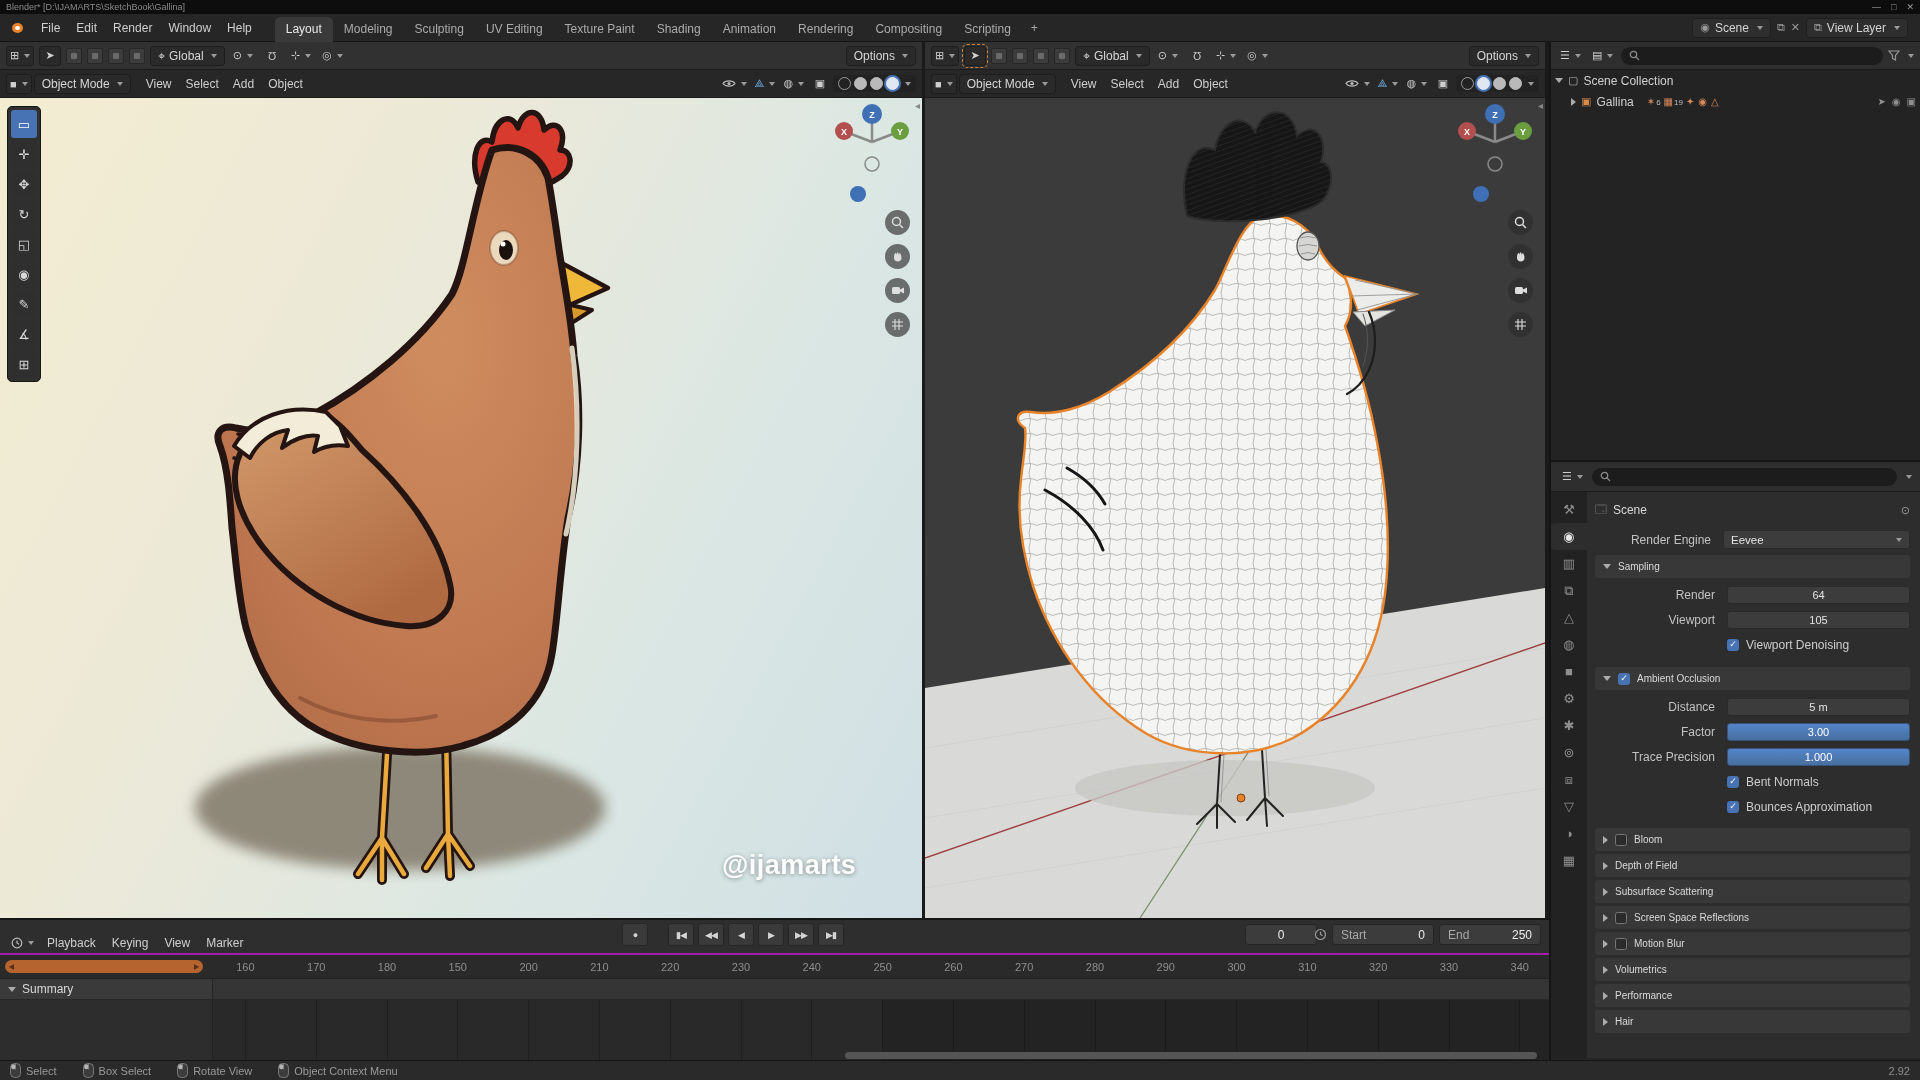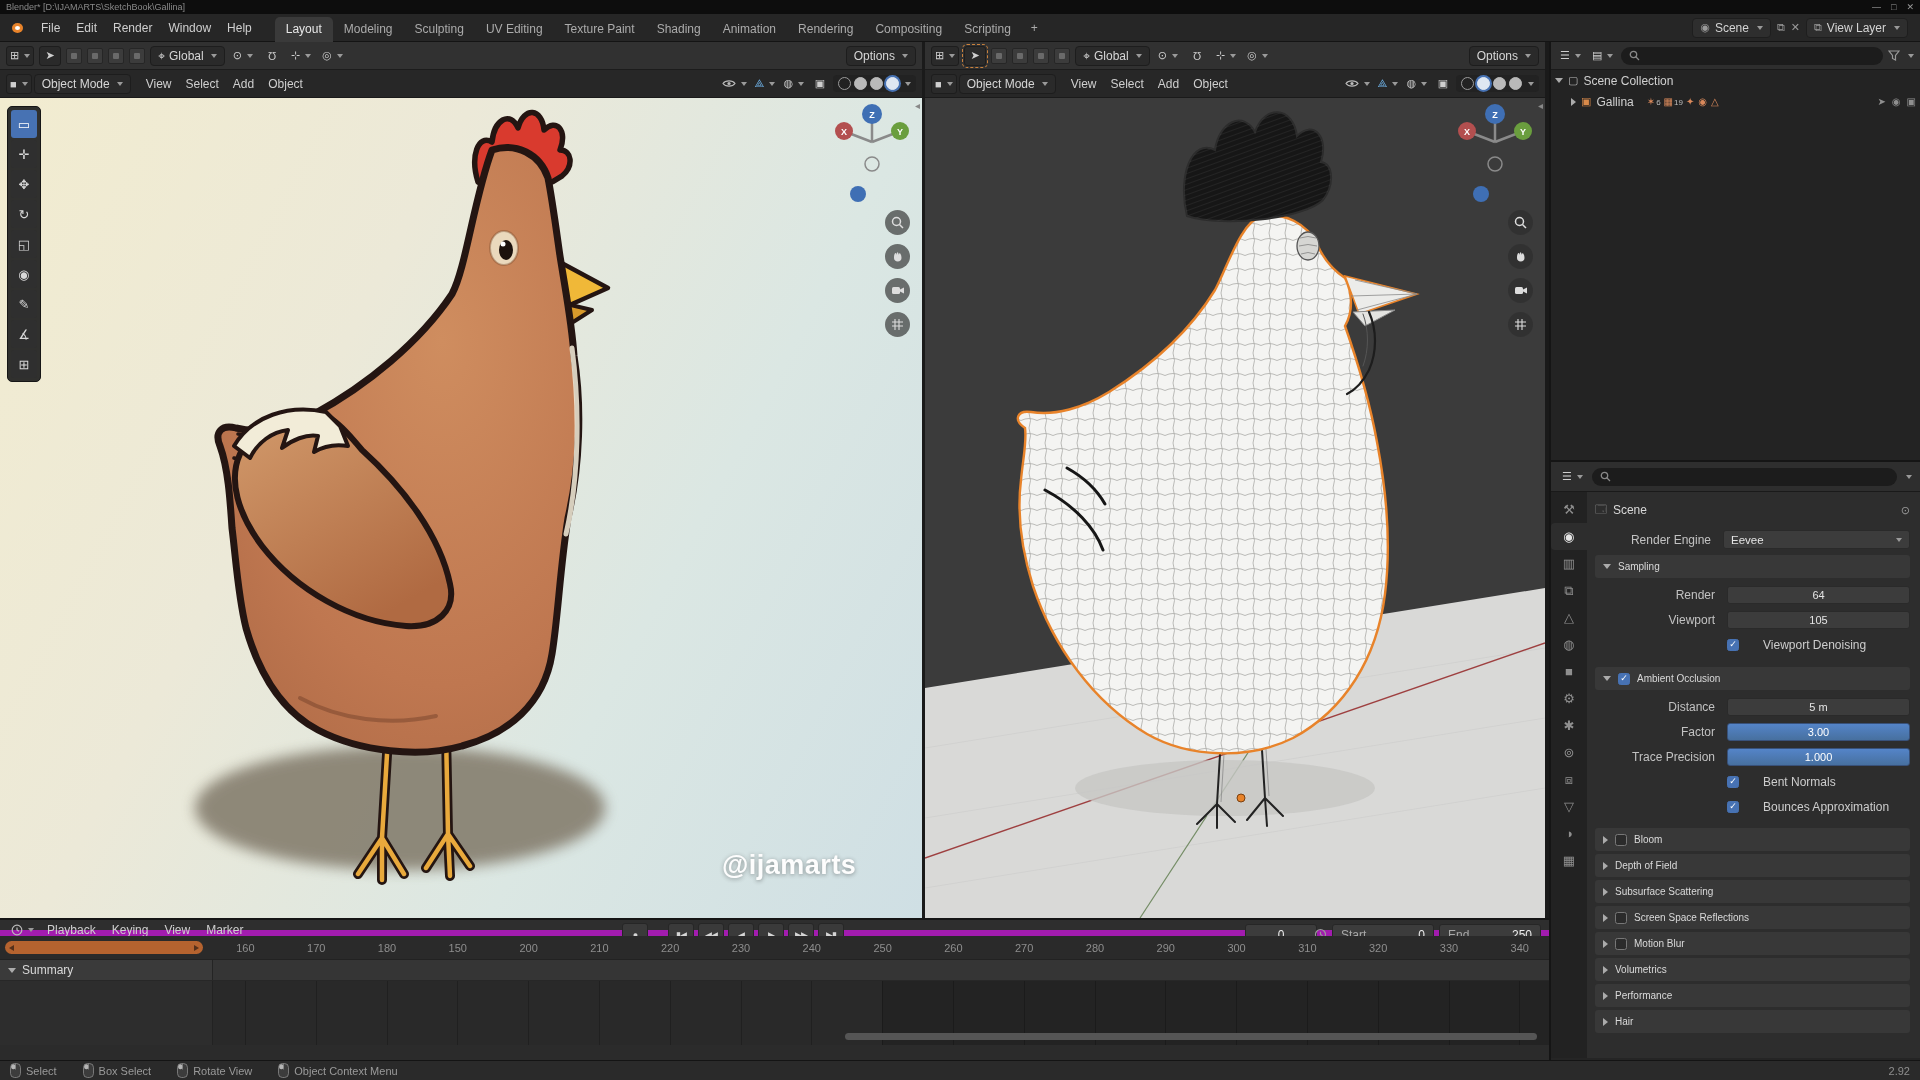--- a/index.html
+++ b/index.html
@@ -86,29 +86,29 @@
   .props-content{flex:1;padding:6px 10px 0 8px;overflow:hidden}
   .nav-row{display:flex;align-items:center;gap:6px;height:24px;color:#d8d8d8;margin-bottom:6px}
   .prop-row{display:flex;align-items:center;height:23px;margin:2px 0}
   .prop-label{width:128px;text-align:right;color:#c2c2c2;padding-right:12px;flex:none;font-size:12px}
   .numfield{flex:1;height:18px;background:#3c3c3c;border-radius:3px;border:1px solid #2a2a2a;color:#e4e4e4;display:flex;align-items:center;justify-content:center;font-size:11px}
   .numfield.slider{background:linear-gradient(#5484c8,#47709f);border-color:#38517a;color:#fff}
   .ddfield{flex:1;height:19px;background:#3c3c3c;border-radius:3px;border:1px solid #2a2a2a;color:#e4e4e4;display:flex;align-items:center;padding:0 7px;font-size:11.5px;justify-content:space-between}
   .cb{width:12px;height:12px;border:1px solid #777;border-radius:2.5px;background:#2b2b2b;display:inline-flex;align-items:center;justify-content:center;flex:none}
   .cb.on{background:#4772b3;border-color:#4772b3}
   .cb.on::after{content:"✓";color:#fff;font-size:9px;line-height:1}
-  .checkwrap{display:flex;align-items:center;gap:24px;color:#cdcdcd}
+  .checkwrap{display:flex;align-items:center;gap:7px;color:#cdcdcd}
   .panel{margin:4px 0 0}
   .panel-header{height:23px;background:#383838;border-radius:3px;display:flex;align-items:center;gap:7px;padding:0 8px;color:#dadada;font-size:10px}
   .panel-body{padding:3px 0 5px 4px}
   .props-content > [data-repeat] .panel{margin-top:3px}
 
   
   #timeline{position:absolute;left:0;top:918px;width:1549px;height:142px;background:#2b2b2b;border-top:2px solid #151515}
-  .tl-menubar{position:relative;height:16px;background:#2e2e2e;border-bottom:6px solid #a21caf;display:flex;align-items:flex-start;padding:0 8px;gap:2px}
+  .tl-menubar{position:relative;height:35px;background:#2e2e2e;border-bottom:2px solid #a21caf;display:flex;align-items:flex-end;padding:0 8px;gap:2px}
   .tl-transport{position:absolute;left:668px;top:3px;display:flex;align-items:center;gap:4px}
   .tbtn{min-width:26px;height:23px;background:#3a3a3a;border:1px solid #262626;border-radius:3px;display:flex;align-items:center;justify-content:center;color:#d5d5d5;font-size:9px;letter-spacing:-1px}
   .tl-frame{position:absolute;left:1245px;top:4px;width:72px;height:21px;background:#3c3c3c;border:1px solid #262626;border-radius:3px;display:flex;align-items:center;justify-content:center;color:#ececec}
   .tl-range{position:absolute;right:8px;top:4px;display:flex;align-items:center;gap:5px}
   .rangefield{width:102px;height:21px;background:#3c3c3c;border:1px solid #262626;border-radius:3px;display:flex;align-items:center;justify-content:space-between;padding:0 8px}
   .rangefield .rl{color:#a8a8a8}.rangefield .rv{color:#ececec}
   .tl-ruler{position:relative;height:24px;background:#2a2a2a;border-bottom:1px solid #222}
   .ruler-ticks{position:absolute;left:210px;top:0;display:flex;height:100%;align-items:center}
   .rtick{width:70.8px;flex:none;text-align:center;color:#8e8e8e;font-size:11px}
   .orange-bar{position:absolute;left:5px;top:5px;width:198px;height:13px;background:#b5632f;border-radius:7px;display:flex;align-items:center;justify-content:space-between;padding:0 4px}

